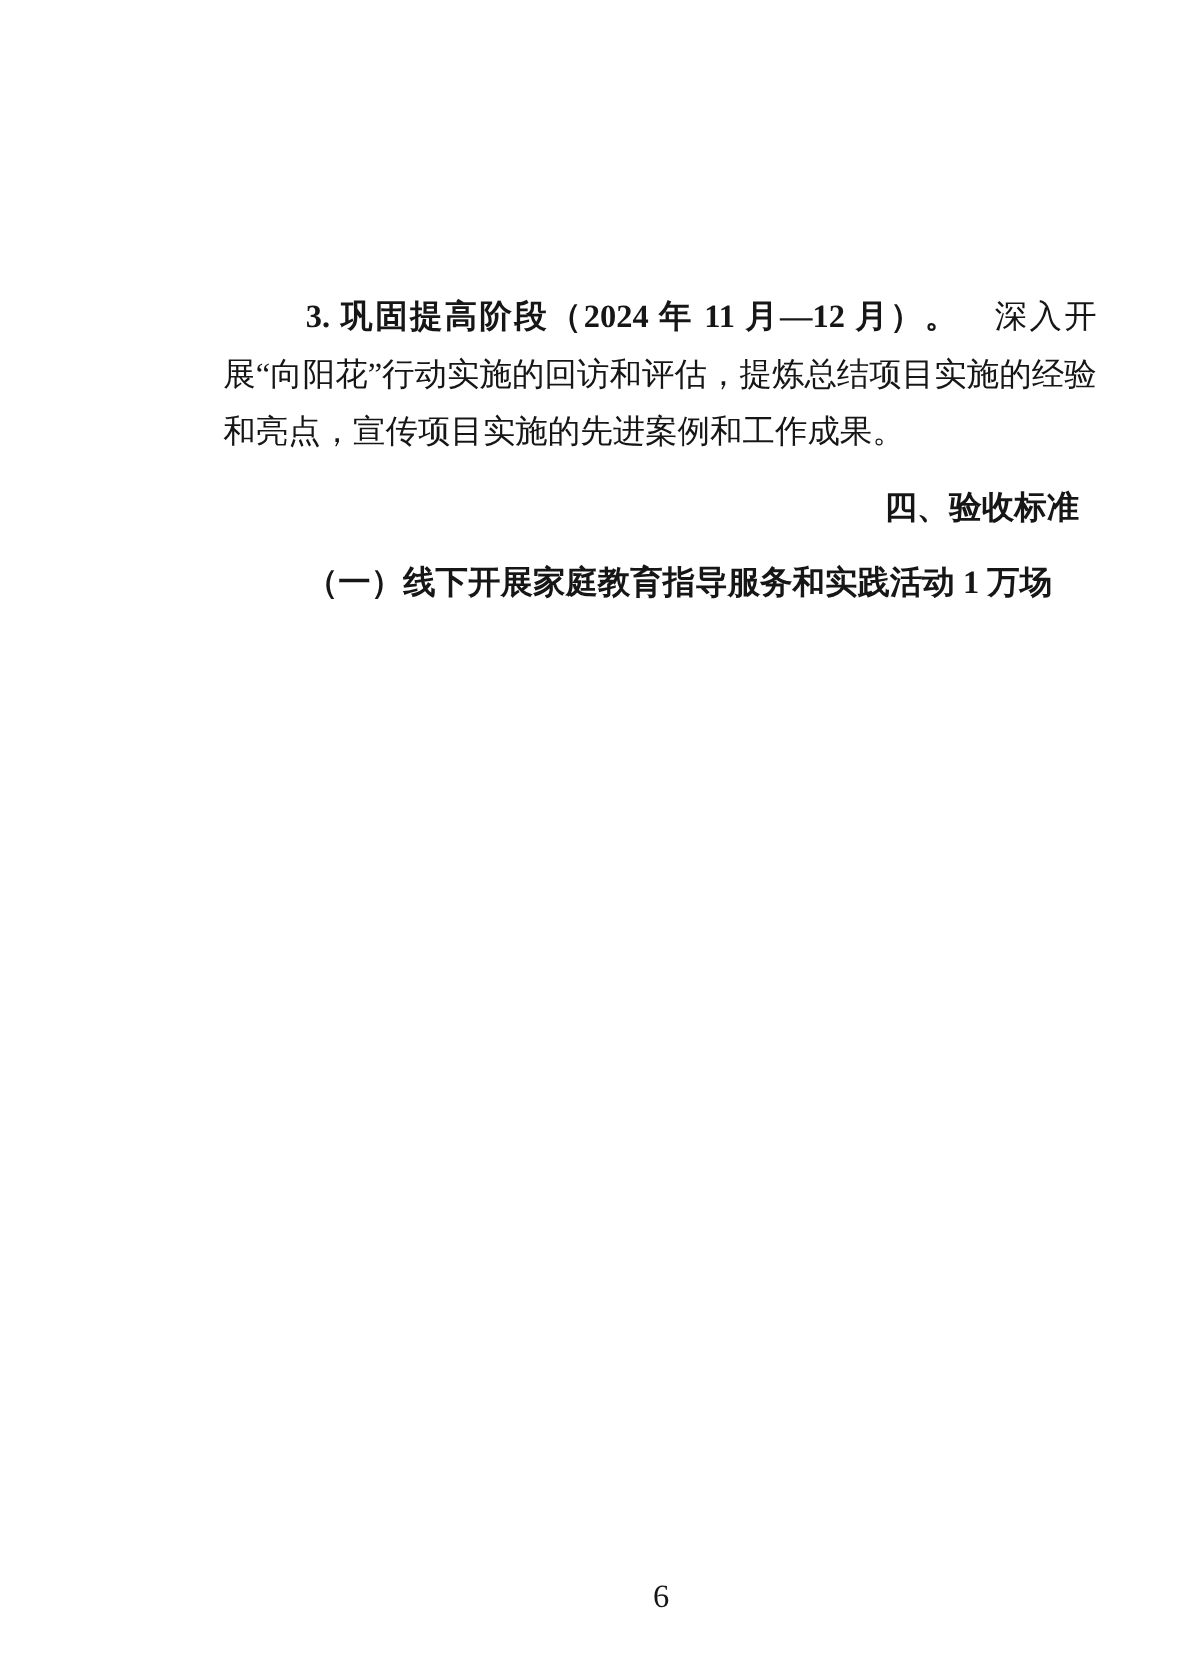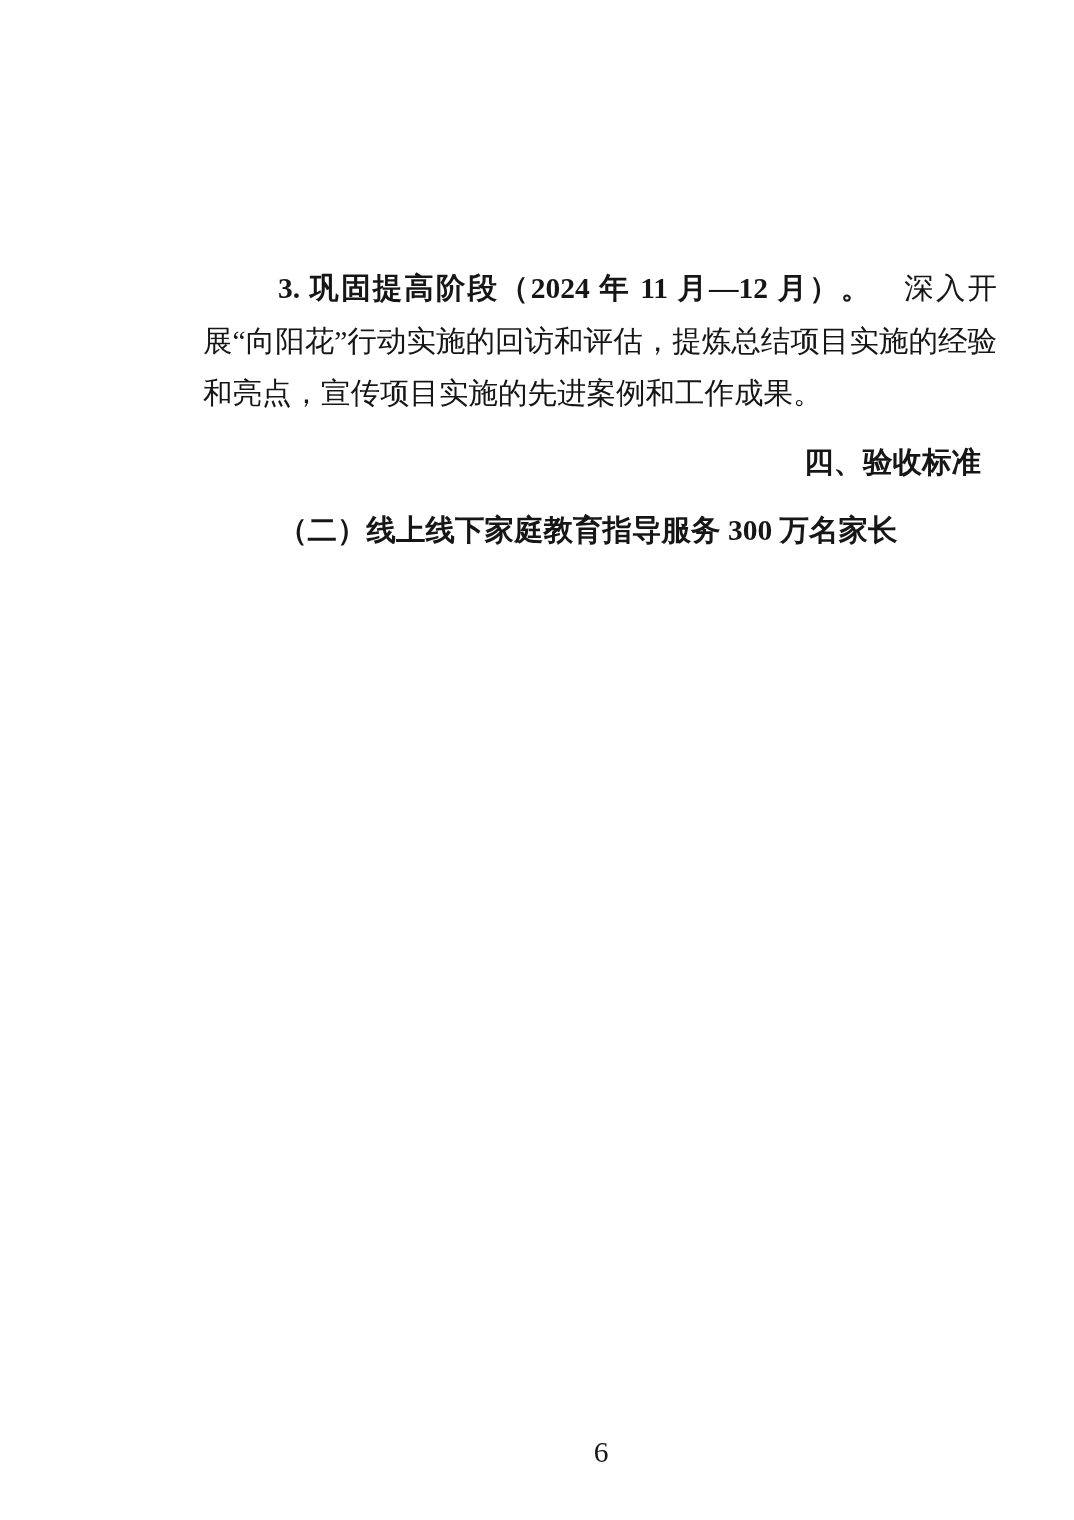--- a/index.html
+++ b/index.html
@@ -49,22 +49,22 @@
 <body>
 
 <div class="sheet">
   <div class="content">
 
     <p class="para"><span class="b">3. 巩固提高阶段（2024 年 11 月—12 月）。</span><span class="r">深入开展“向阳花”行动实施的回访和评估，提炼总结项目实施的经验和亮点，宣传项目实施的先进案例和工作成果。</span></p>
 
     <p class="para hei"><span>四、验收标准</span></p>
 
 
+    <p class="para subhead"><span>（一）线下开展家庭教育指导服务和实践活动 1 万场</span></p>
 
 
-    <p class="para subhead"><span>（二）线上线下家庭教育指导服务 300 万名家长</span></p>
 
 
 
   </div>
 
   <div class="footer">6</div>
 </div>
 
 </body></html>

